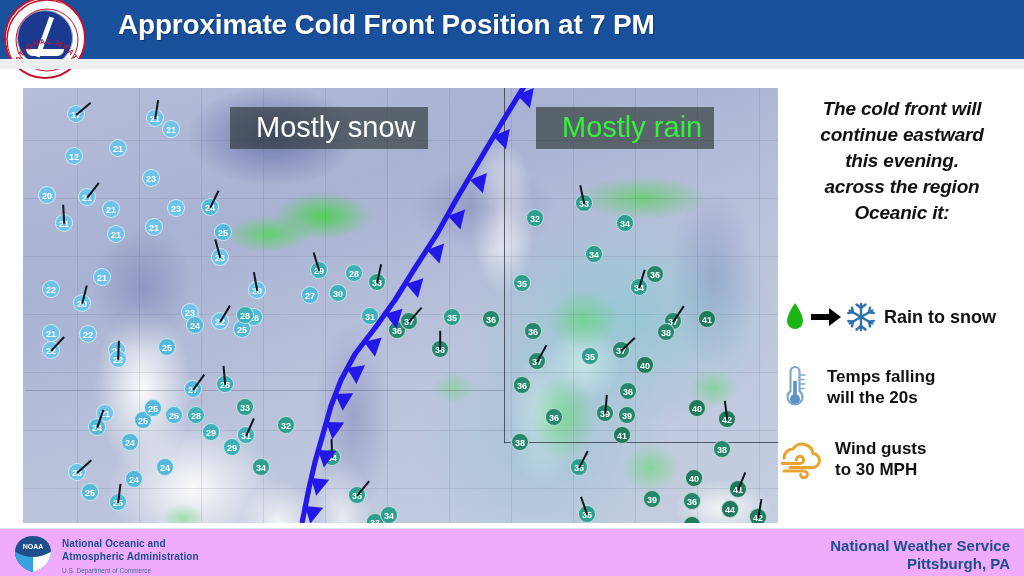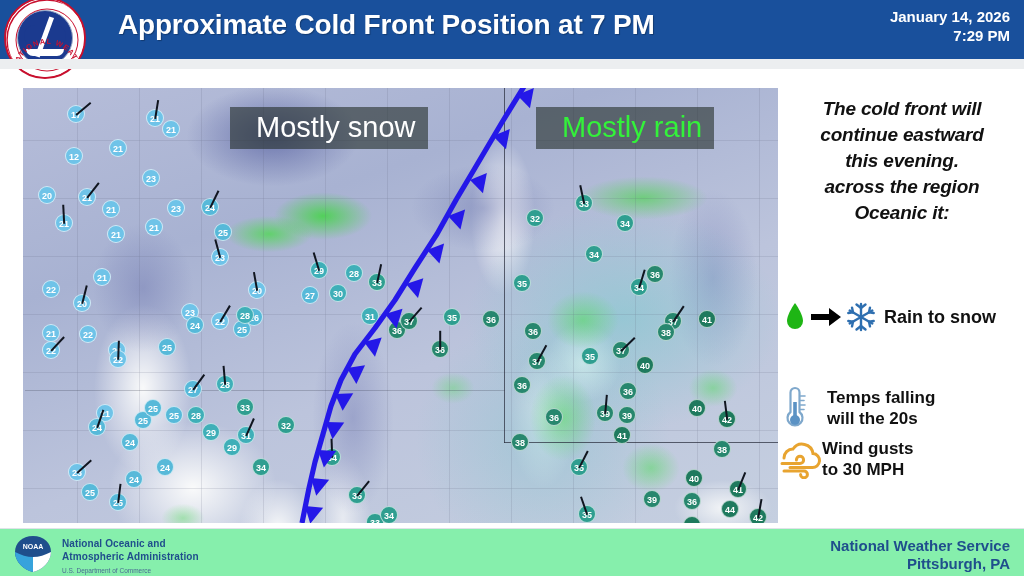--- a/index.html
+++ b/index.html
@@ -144,27 +144,27 @@
   .panel { position: absolute; left: 784px; top: 96px; width: 236px; }
   .panel-note {
     font-size: 19px; font-weight: bold; font-style: italic; color: #111;
     line-height: 26px; letter-spacing: -0.2px; text-align: center;
   }
   .bullet { position: absolute; display: flex; align-items: center; }
   .bullet-text {
     font-size: 17px; font-weight: bold; color: #111; line-height: 21px;
   }
   .b-rain  { left: 784px; top: 301px; }
-  .b-temp  { left: 780px; top: 384px; justify-content: flex-end; }
+  .b-temp  { left: 780px; top: 363px; justify-content: flex-end; }
   .b-wind  { left: 778px; top: 438px; }
 
   
   .footer {
     position: absolute; left: 0; top: 528px; width: 1024px; height: 48px;
-    background: #86efac;
+    background: #f0abfc;
     border-top: 1px solid #dfe3e8;
   }
   .noaa-logo { position: absolute; left: 11px; top: 6px; width: 44px; height: 38px; }
   .noaa-text { position: absolute; left: 62px; top: 8px; }
   .noaa-l1, .noaa-l2 {
     font-size: 10px; font-weight: bold; color: #1f4e8c; line-height: 13px;
     letter-spacing: .1px;
   }
   .noaa-l3 { font-size: 6.5px; color: #4a6b93; line-height: 11px; margin-top: 2px; }
   .footer-right {
@@ -189,24 +189,20 @@
         <circle cx="41" cy="41" r="31" fill="none" stroke="#c8102e" stroke-width="1"></circle>
         <path id="sealArc" d="M 41,75 m -30,0 a 30,30 0 1,1 60,0" fill="none"></path>
         <text font-size="7.4" font-weight="bold" fill="#c8102e" letter-spacing="1.1">
           <textPath href="#sealArc" startOffset="6%">NATIONAL WEATHER SERVICE</textPath>
         </text>
       </svg>
     </div>
 
     <div class="header-title">Approximate Cold Front Position at 7 PM</div>
 
-    <div class="header-date-block">
-      <div class="header-date">January 14, 2026</div>
-      <div class="header-time">7:29 PM</div>
-    </div>
   </div>
   <div class="header-underline"></div>
 
   <div class="map">
     <div class="map-base"></div>
     <div class="map-counties"></div>
 
     <div class="state-line" style="left:481px;top:0;width:1.4px;height:355px;"></div>
     <div class="state-line" style="left:481px;top:354px;width:276px;height:1.4px;"></div>
     <div class="state-line" style="left:2px;top:302px;width:480px;height:1.2px;opacity:.32;"></div>
@@ -432,21 +428,21 @@
   </div>
 
   <div class="bullet b-wind">
     <svg width="44" height="40" viewBox="0 0 44 40">
       <g fill="none" stroke="#E8A430" stroke-width="3" stroke-linecap="round">
         <path d="M6 19 a 9 9 0 0 1 9 -9 a 11 11 0 0 1 20 4.5 a 7 7 0 0 1 -1 14 H 12"></path>
         <path d="M4 24.5 H 22 a 3.6 3.6 0 1 0 -3.6 -3.6"></path>
         <path d="M6 32 H 26 a 3.4 3.4 0 1 1 -3.4 3.4"></path>
       </g>
     </svg>
-    <div style="">
+    <div style="margin-left:13px;">
       <div class="bullet-text">Wind gusts</div>
       <div class="bullet-text">to 30 MPH</div>
     </div>
   </div>
 
   <div class="footer">
     <svg class="noaa-logo" viewBox="0 0 44 38">
       <path d="M22 1 C 33 1, 40 8, 40 17 C 40 27, 31 35, 22 37 C 13 35, 4 27, 4 17 C 4 8, 11 1, 22 1 Z" fill="#1F4E8C"></path>
       <path d="M22 37 C 13 35, 4 27, 4 17 C 10 20, 16 22, 22 22 Z" fill="#37A3DC"></path>
       <path d="M22 22 C 28 22, 34 20, 40 17 C 40 27, 31 35, 22 37 Z" fill="#ffffff"></path>

